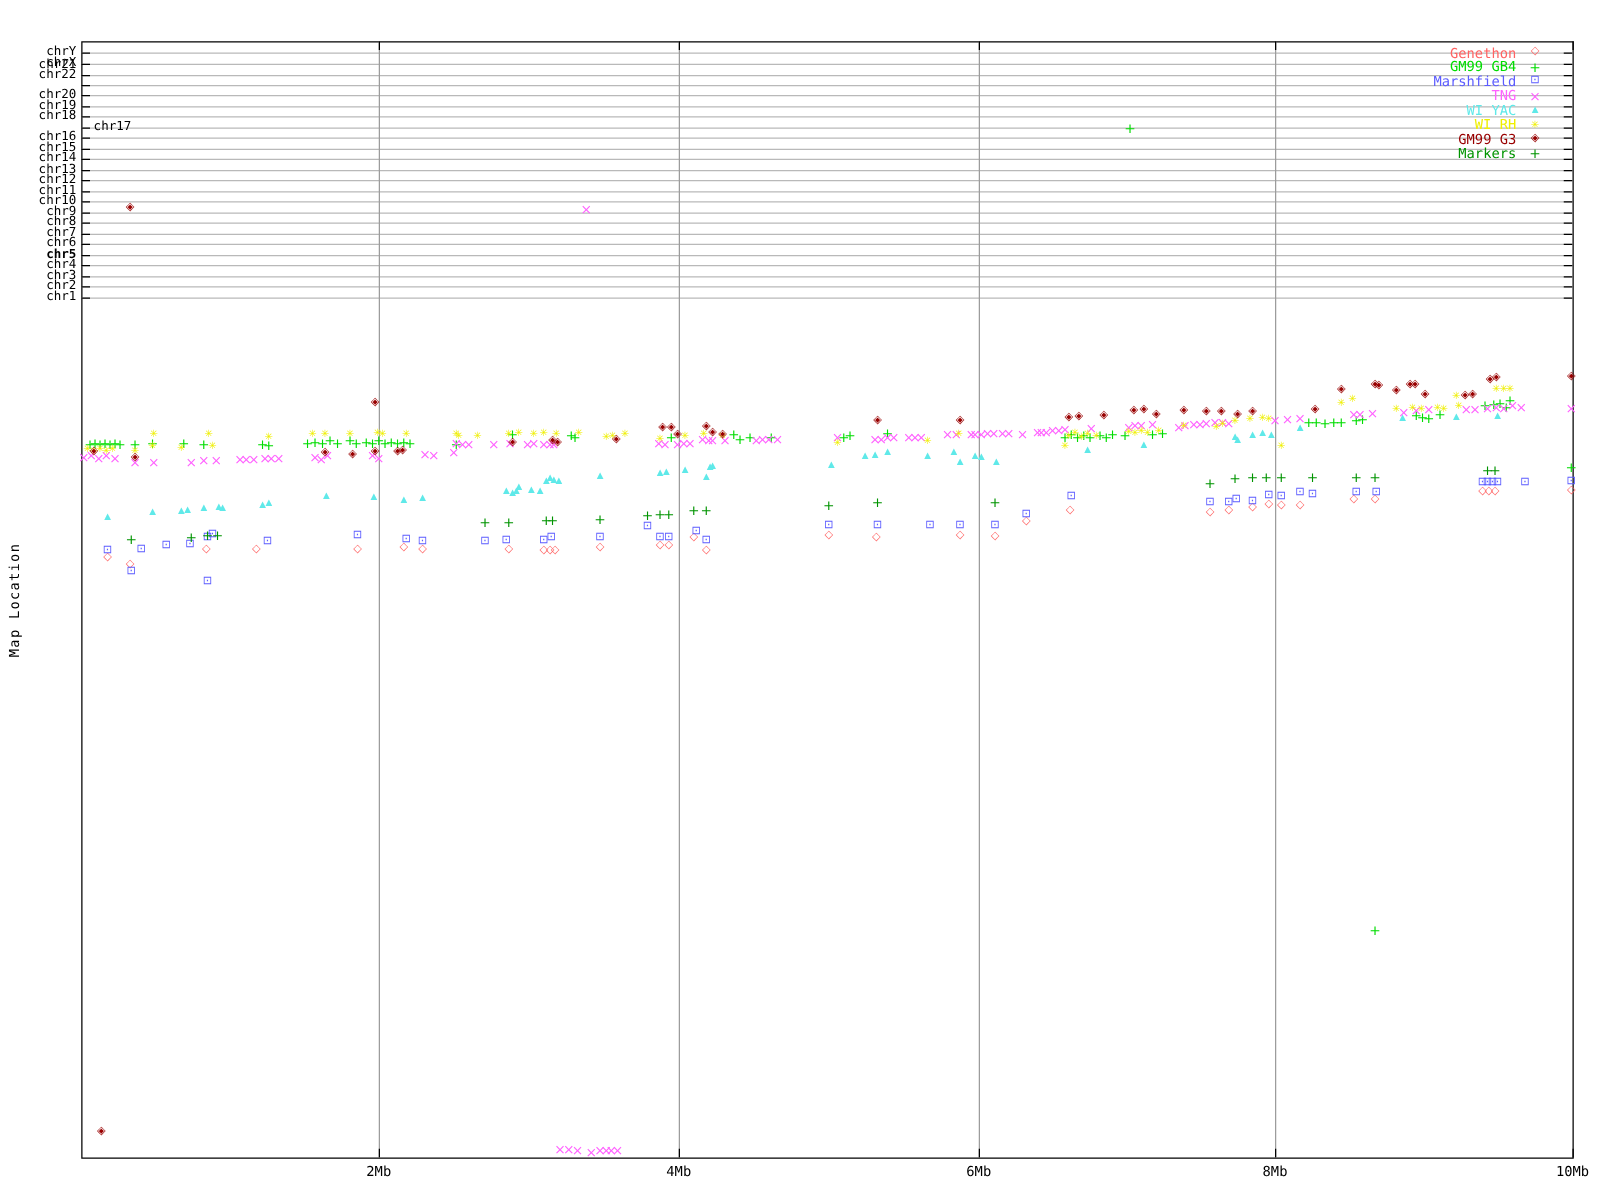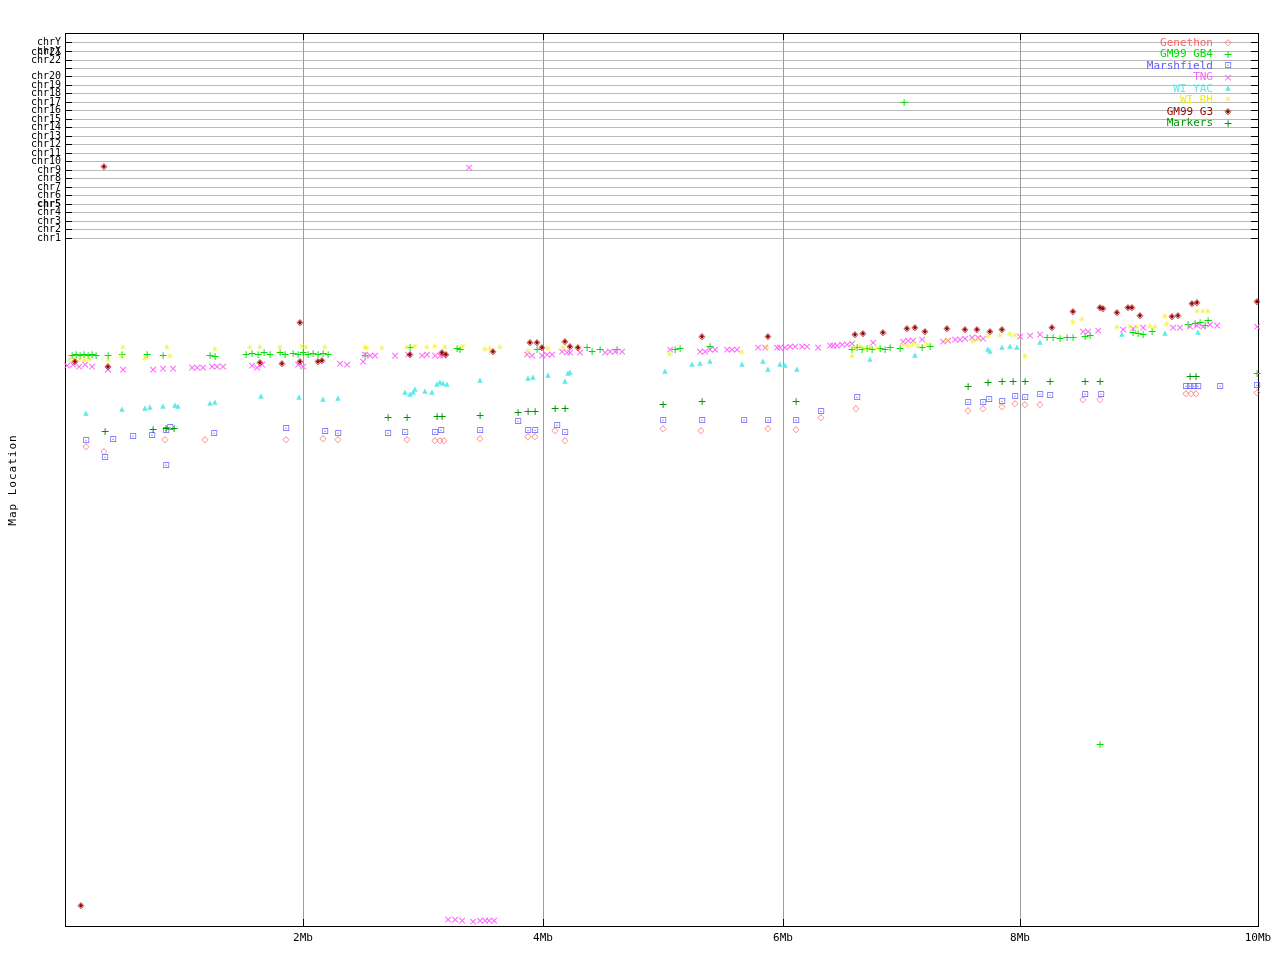--- a/index.html
+++ b/index.html
@@ -57,21 +57,21 @@
       <div class="tick" style="left: 65px; top: 85px; width: 7px; height: 1px;"></div>
       <div class="tick" style="left: 1251px; top: 85px; width: 7px; height: 1px;"></div>
       <div class="chrlab" style="top: 80px;">chr19</div>
       <div class="hgrid" style="left: 65px; top: 93px; width: 1193px;"></div>
       <div class="tick" style="left: 65px; top: 93px; width: 7px; height: 1px;"></div>
       <div class="tick" style="left: 1251px; top: 93px; width: 7px; height: 1px;"></div>
       <div class="chrlab" style="top: 88px;">chr18</div>
       <div class="hgrid" style="left: 65px; top: 102px; width: 1193px;"></div>
       <div class="tick" style="left: 65px; top: 102px; width: 7px; height: 1px;"></div>
       <div class="tick" style="left: 1251px; top: 102px; width: 7px; height: 1px;"></div>
-      <div class="chrlab" style="top: 97px;">chr17</div>
+      <div class="chrlab" style="top: 97px; padding-left: 44px;">chr17</div>
       <div class="hgrid" style="left: 65px; top: 110px; width: 1193px;"></div>
       <div class="tick" style="left: 65px; top: 110px; width: 7px; height: 1px;"></div>
       <div class="tick" style="left: 1251px; top: 110px; width: 7px; height: 1px;"></div>
       <div class="chrlab" style="top: 105px;">chr16</div>
       <div class="hgrid" style="left: 65px; top: 119px; width: 1193px;"></div>
       <div class="tick" style="left: 65px; top: 119px; width: 7px; height: 1px;"></div>
       <div class="tick" style="left: 1251px; top: 119px; width: 7px; height: 1px;"></div>
       <div class="chrlab" style="top: 114px;">chr15</div>
       <div class="hgrid" style="left: 65px; top: 127px; width: 1193px;"></div>
       <div class="tick" style="left: 65px; top: 127px; width: 7px; height: 1px;"></div>

